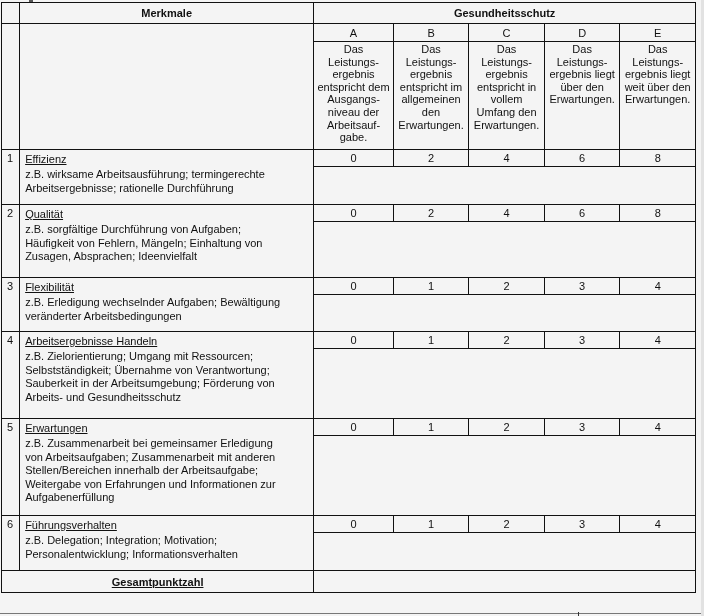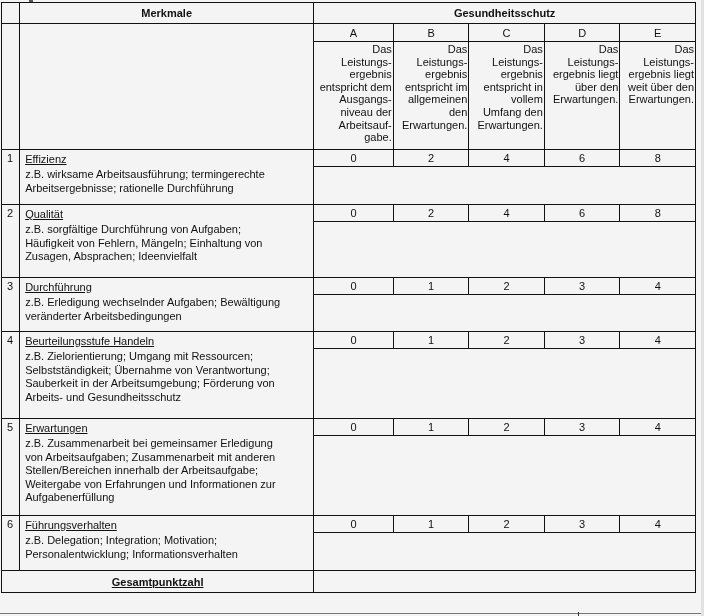--- a/index.html
+++ b/index.html
@@ -37,21 +37,21 @@
   .c-merk { width: 292px; }
   .c-a { width: 79px; }
   .c-b { width: 75px; }
   .c-c { width: 75px; }
   .c-d { width: 75px; }
   .c-e { width: 75px; }
 
   .hdr { font-weight: bold; font-size: 12px; text-align: center; vertical-align: middle !important; height: 20px; }
   .grade-letter { text-align: center; font-size: 12px; height: 17px; vertical-align: middle !important; }
   .grade-desc {
-    text-align: right; font-size: 10px; line-height: 12.6px;
+    text-align: center; font-size: 10px; line-height: 12.6px;
     padding: 1px 1px 0 1px !important; height: 106px;
   }
   .num {
     font-size: 11px; padding: 2px 0 0 5px !important;
   }
   .merk { padding: 2px 0 0 5px !important; font-size: 11px; }
   .merk .title { text-decoration: underline; display: block; height: 16px; line-height: 14px; }
   .merk .desc { display: block; line-height: 13.5px; }
   .score { text-align: center; font-size: 11px; height: 16px; vertical-align: middle !important; }
   .blank { }
@@ -134,37 +134,37 @@
         <td class="score">6</td>
         <td class="score">8</td>
       </tr>
       <tr>
         <td colspan="5" class="blank" style="height:55px"></td>
       </tr>
 
       <tr>
         <td rowspan="2" class="num">3</td>
         <td rowspan="2" class="merk">
-          <span class="title">Durchführung</span>
+          <span class="title">Flexibilität</span>
           <span class="desc">z.B. Erledigung wechselnder Aufgaben; Bewältigung<br>veränderter Arbeitsbedingungen</span>
         </td>
         <td class="score">0</td>
         <td class="score">1</td>
         <td class="score">2</td>
         <td class="score">3</td>
         <td class="score">4</td>
       </tr>
       <tr>
         <td colspan="5" class="blank" style="height:36px"></td>
       </tr>
 
       <tr>
         <td rowspan="2" class="num">4</td>
         <td rowspan="2" class="merk">
-          <span class="title">Beurteilungsstufe Handeln</span>
+          <span class="title">Arbeitsergebnisse Handeln</span>
           <span class="desc">z.B. Zielorientierung; Umgang mit Ressourcen;<br>Selbstständigkeit; Übernahme von Verantwortung;<br>Sauberkeit in der Arbeitsumgebung; Förderung von<br>Arbeits- und Gesundheitsschutz</span>
         </td>
         <td class="score">0</td>
         <td class="score">1</td>
         <td class="score">2</td>
         <td class="score">3</td>
         <td class="score">4</td>
       </tr>
       <tr>
         <td colspan="5" class="blank" style="height:69px"></td>

